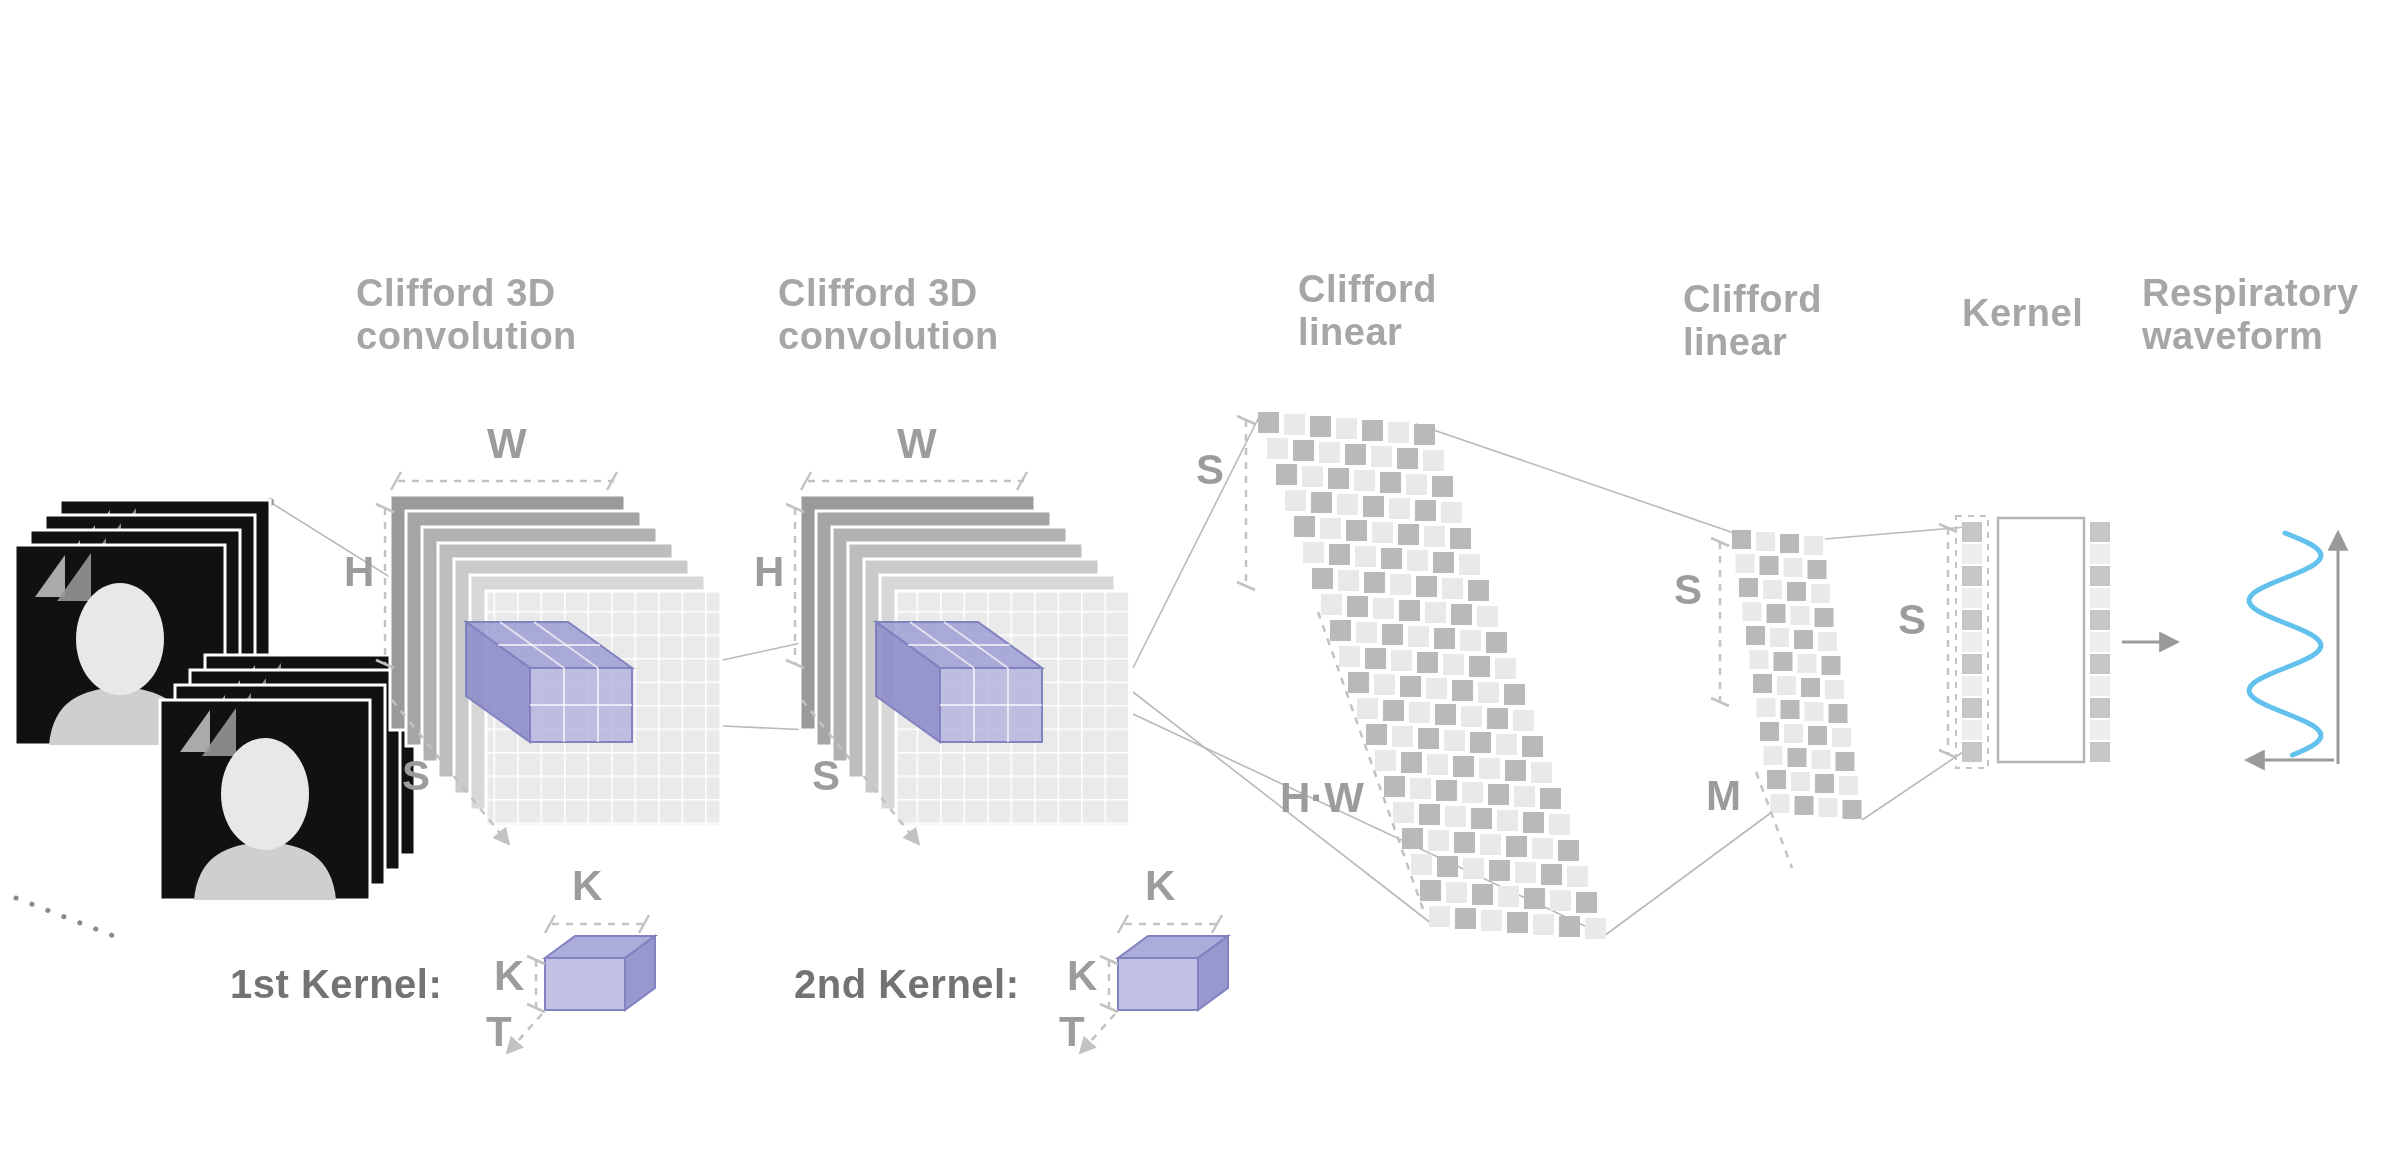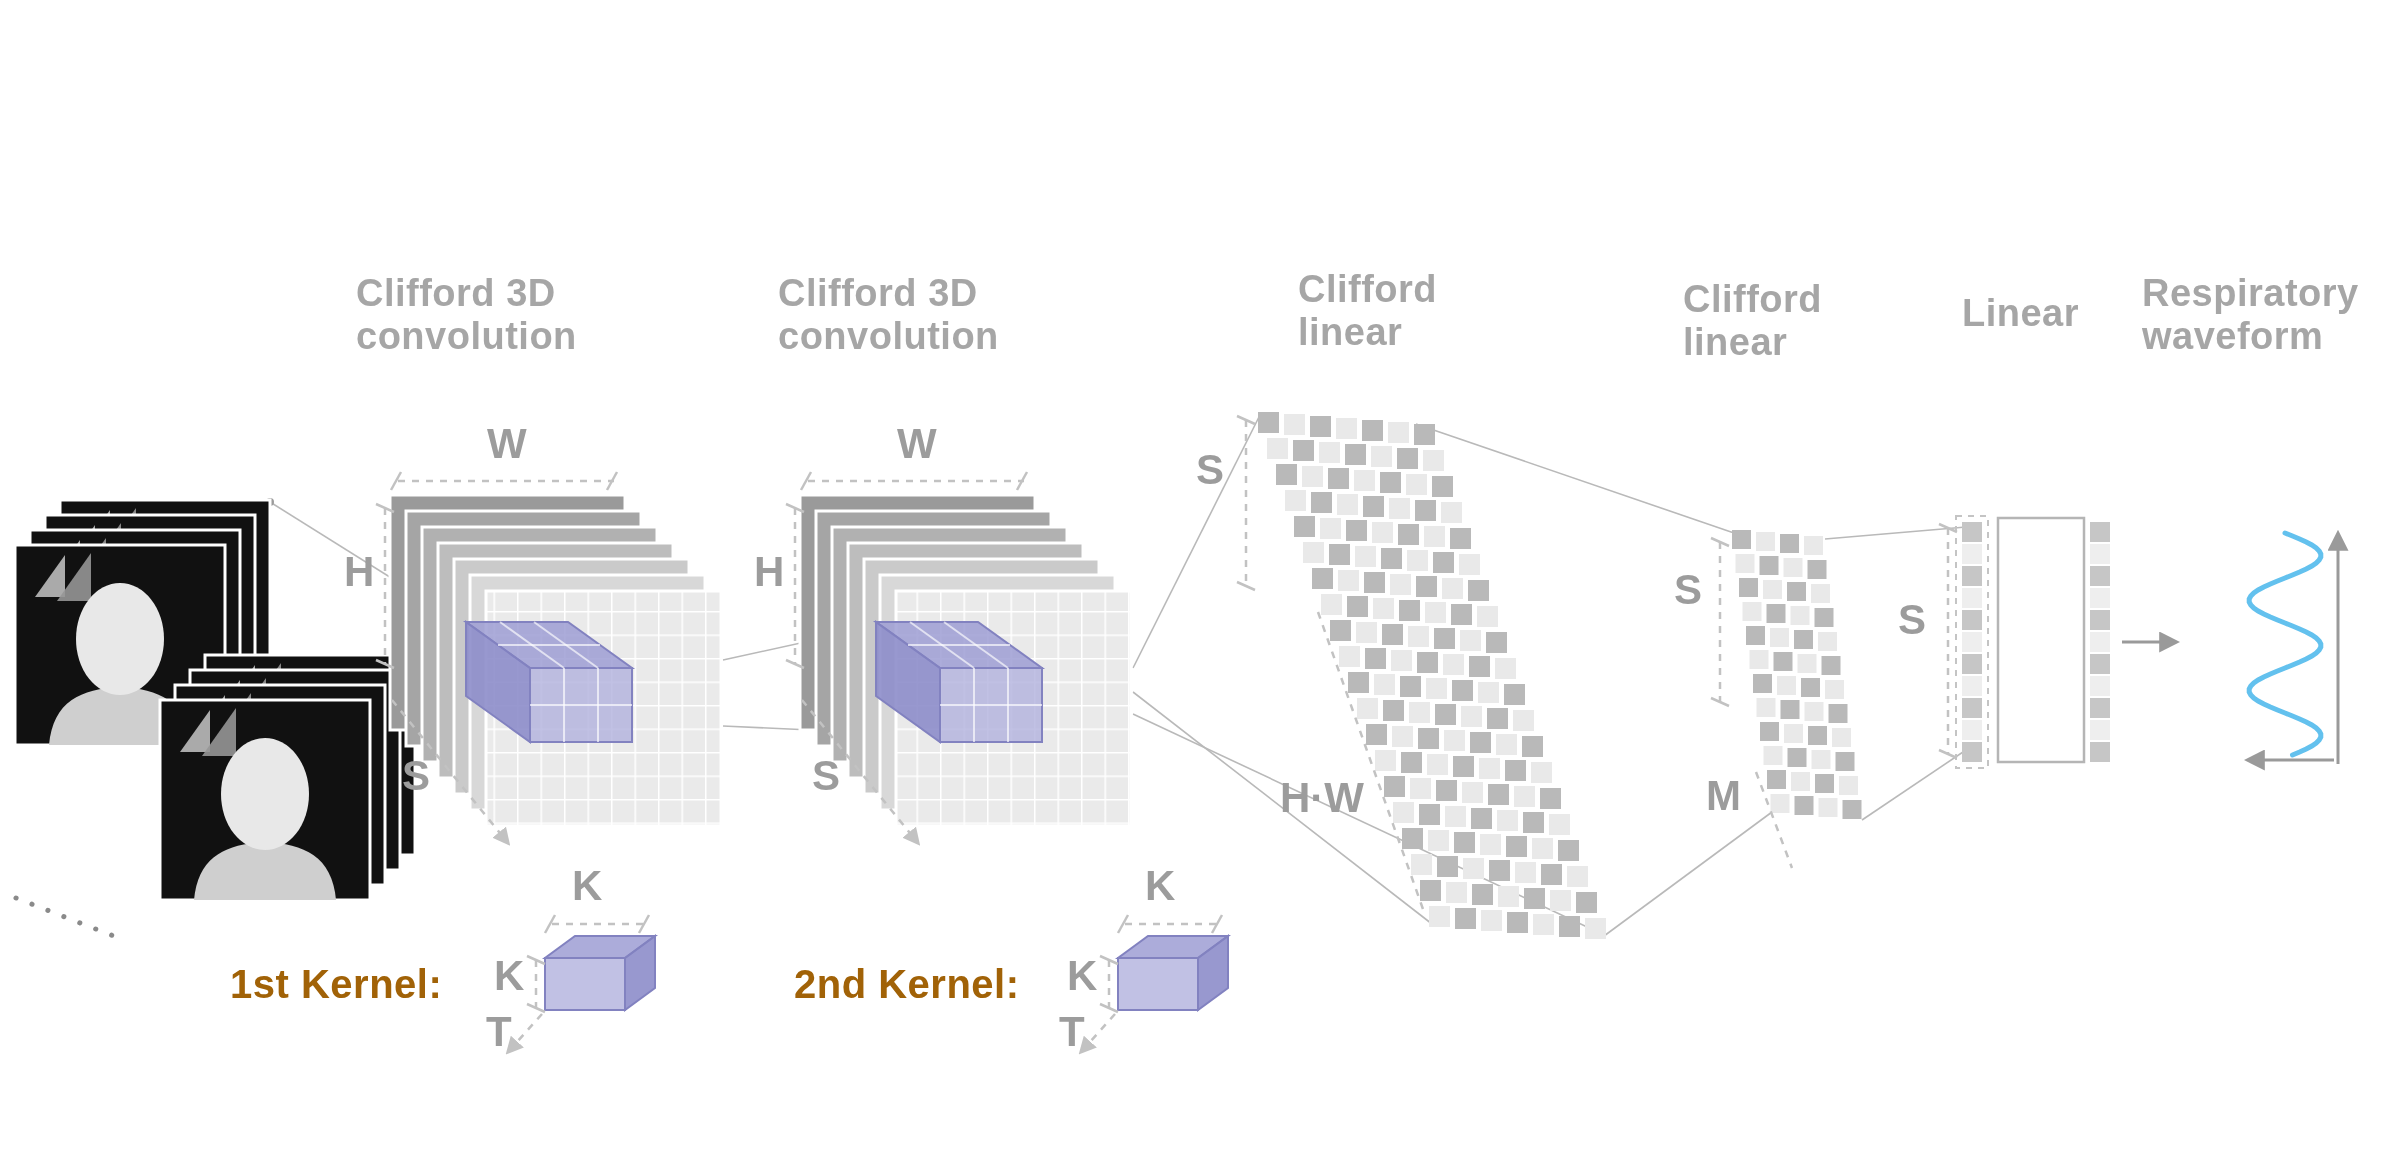--- a/index.html
+++ b/index.html
@@ -2,21 +2,21 @@
 <html><head>
 <meta charset="utf-8">
 <style>
   html,body{margin:0;padding:0;background:#ffffff;}
   .canvas{position:relative;width:2400px;height:1171px;background:#ffffff;overflow:hidden;
           font-family:"Liberation Sans",sans-serif;}
   .canvas svg{position:absolute;left:0;top:0;}
   .label{position:absolute;font-weight:700;color:#a6a6a6;}
   .stage{font-size:38px;line-height:1.12;letter-spacing:.5px;}
   .dim{font-size:42px;color:#9c9c9c;}
-  .kernel{font-size:40px;color:#a16207;letter-spacing:.5px;}
+  .kernel{font-size:40px;color:#737373;letter-spacing:.5px;}
   .dash{stroke:#c2c2c2;stroke-width:2.5;stroke-dasharray:7 7;fill:none;}
   .tick{stroke:#c2c2c2;stroke-width:2.5;}
   .axis{stroke:#9a9a9a;stroke-width:3;fill:none;}
 </style>
 </head>
 <body>
 
 <div class="canvas">
 
   <svg id="diagram-svg" width="2400" height="1171" viewBox="0 0 2400 1171">
@@ -394,21 +394,21 @@
       <line class="axis" x1="2334" y1="760" x2="2248" y2="760" marker-end="url(#arrow)"></line>
 
       <path d="M 16,898 L 124,940" stroke="#8a8a8a" stroke-width="5" stroke-linecap="round" stroke-dasharray="0.1 17" fill="none"></path>
     </g>
   </svg>
 
   <div class="label stage" style="left:356px;top:272px;width:250px">Clifford 3D convolution</div>
   <div class="label stage" style="left:778px;top:272px;width:250px">Clifford 3D convolution</div>
   <div class="label stage" style="left:1298px;top:268px;width:160px">Clifford linear</div>
   <div class="label stage" style="left:1683px;top:278px;width:160px">Clifford linear</div>
-  <div class="label stage" style="left:1962px;top:292px;width:160px">Linear</div>
+  <div class="label stage" style="left:1962px;top:292px;width:160px">Kernel</div>
   <div class="label stage" style="left:2142px;top:272px;width:260px">Respiratory waveform</div>
 
   <div class="label kernel" style="left:230px;top:962px">1st Kernel:</div>
   <div class="label kernel" style="left:794px;top:962px">2nd Kernel:</div>
 
   <div class="label dim" style="left:487px;top:420px">W</div>
   <div class="label dim" style="left:344px;top:548px">H</div>
   <div class="label dim" style="left:402px;top:752px">S</div>
   <div class="label dim" style="left:897px;top:420px">W</div>
   <div class="label dim" style="left:754px;top:548px">H</div>

